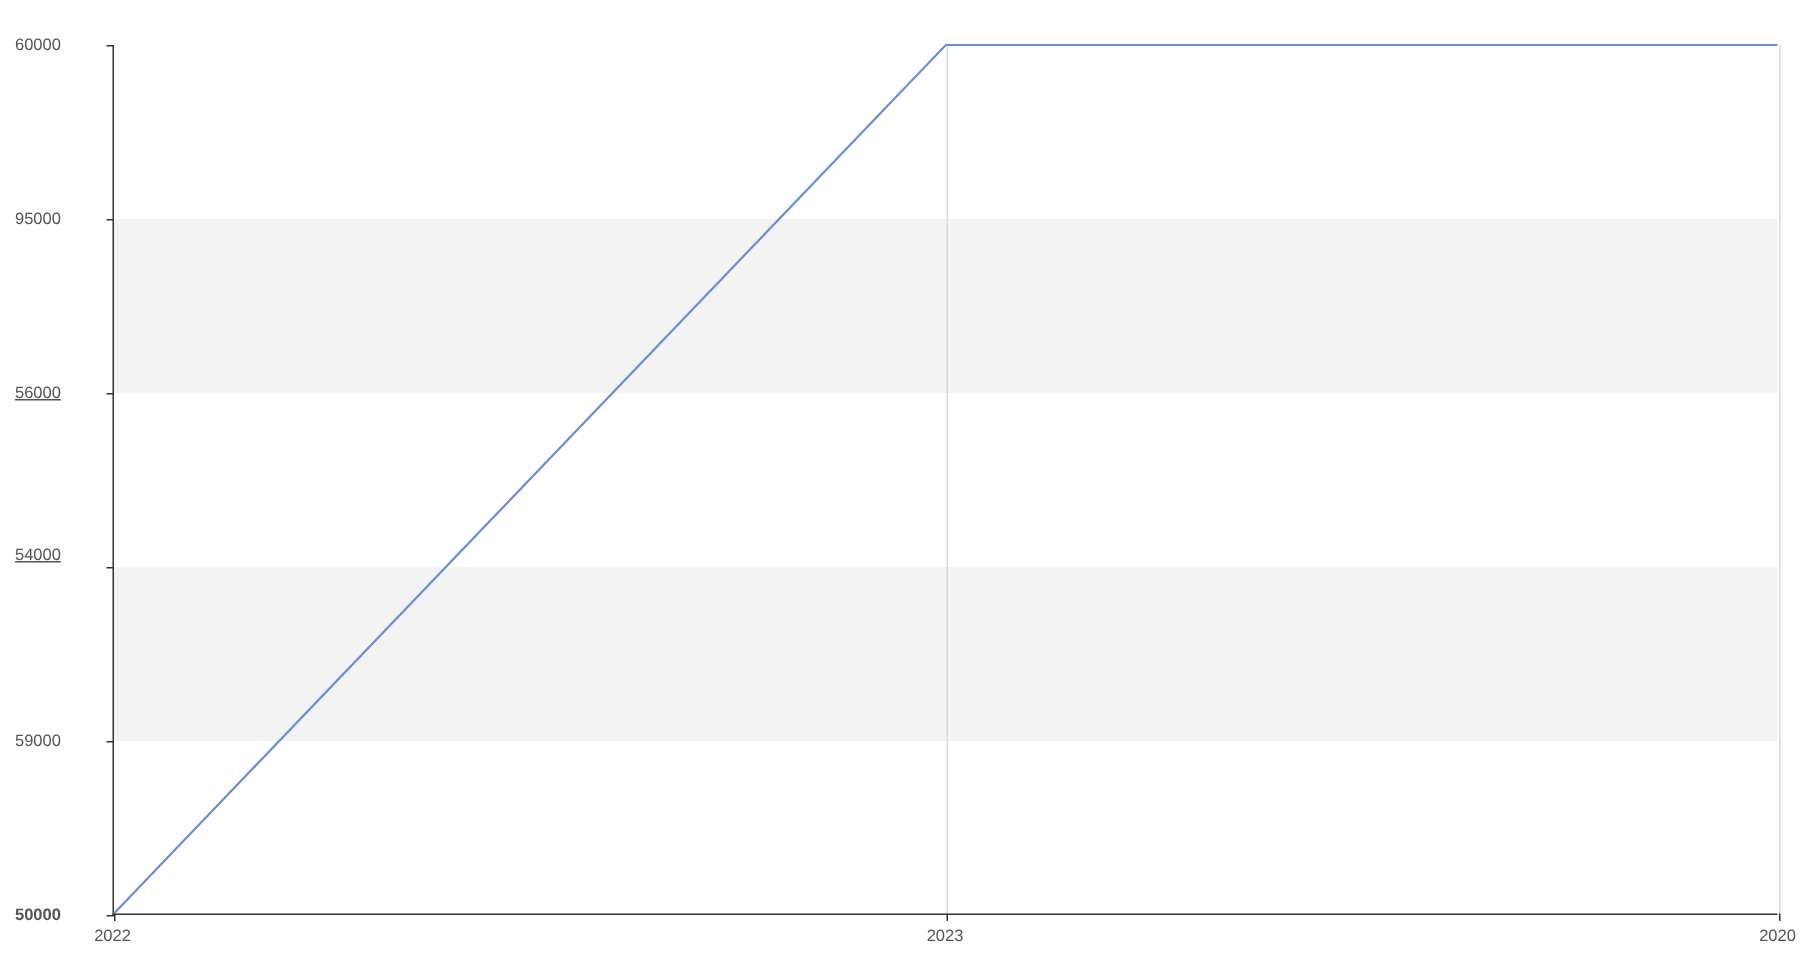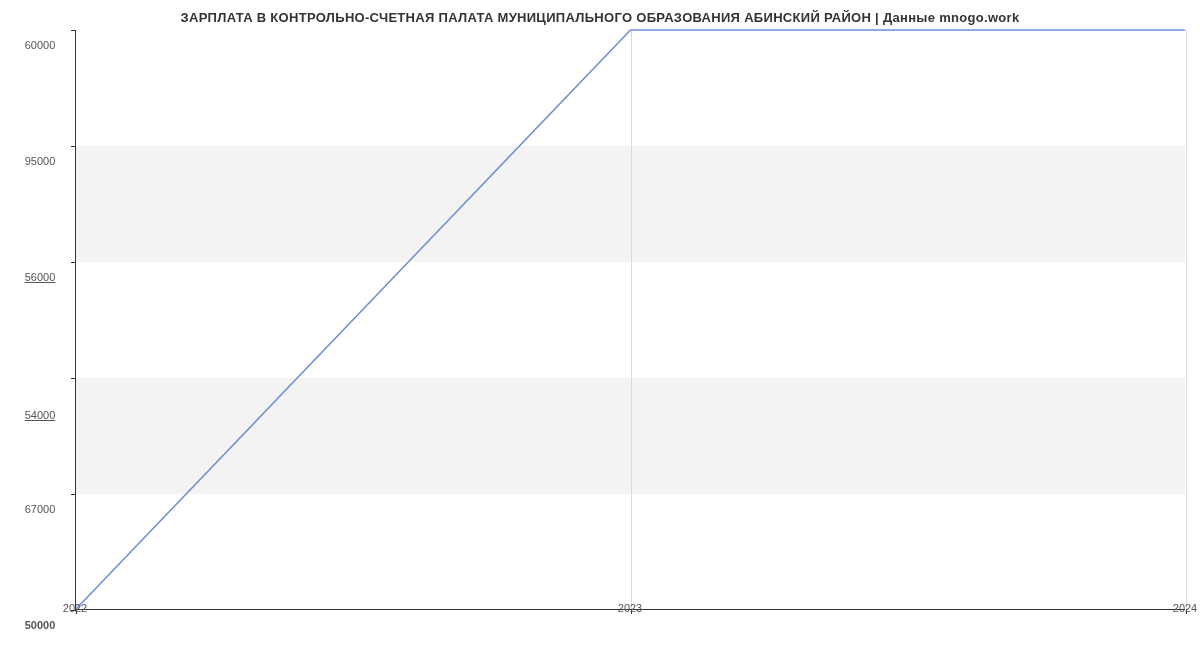--- a/index.html
+++ b/index.html
@@ -44,27 +44,26 @@
       bottom: 0;
       width: 1px;
       background: #d9d9d9;
     }
     .y-tick-label {
       position: absolute;
       right: 1130px;
       font-size: 11px;
       color: #555;
       transform: translateY(-50%);
-      text-align: center;
+      text-align: left;
       width: 60px;
-      margin-top: 15px;
     }
     .x-tick-label {
       position: absolute;
-      bottom: 36px;
+      bottom: 20px;
       font-size: 11px;
       color: #555;
       transform: translateX(-50%);
     }
     .tick-mark-x {
       position: absolute;
       bottom: -5px;
       width: 1px;
       height: 5px;
       background: #333;
@@ -87,21 +86,20 @@
     .data-line {
       fill: none;
       stroke: #6b8fd6;
       stroke-width: 1.5;
     }
   </style>
 </head>
 <body>
 
 <div class="chart-container">
-  <div class="chart-title">ЗАРПЛАТА В КОНТРОЛЬНО-СЧЕТНАЯ ПАЛАТА МУНИЦИПАЛЬНОГО ОБРАЗОВАНИЯ АБИНСКИЙ РАЙОН | Данные mnogo.work</div>
   <div class="plot-area">
       <div class="band" style="top: 116px; height: 116px;"></div>
       <div class="band" style="top: 348px; height: 116px;"></div>
 
     <div class="gridline-v" style="left: 555px;"></div>
       <div class="gridline-v" style="left: 1110px;"></div>
       <svg class="line-svg" viewBox="0 0 1110 580" preserveAspectRatio="none">
       <polyline class="data-line" id="data-polyline" points="0,580 555,0 1110,0"></polyline>
     </svg>
   <div class="tick-mark-x" style="left: 0px;"></div>
@@ -109,20 +107,20 @@
       <div class="tick-mark-x" style="left: 1110px;"></div>
       <div class="tick-mark-y" style="top: 580px;"></div>
       <div class="tick-mark-y" style="top: 464px;"></div>
       <div class="tick-mark-y" style="top: 348px;"></div>
       <div class="tick-mark-y" style="top: 232px;"></div>
       <div class="tick-mark-y" style="top: 116px;"></div>
       <div class="tick-mark-y" style="top: 0px;"></div>
     </div>
 <div class="x-tick-label" style="left: 75px;">2022</div>
     <div class="x-tick-label" style="left: 630px;">2023</div>
-    <div class="x-tick-label" style="left: 1185px;">2024</div>
+    <div class="x-tick-label" style="left: 1185px;">2020</div>
     <div class="y-tick-label" style="top: 610px; font-weight: bold;">50000</div>
-    <div class="y-tick-label" style="top: 494px;">67000</div>
-    <div class="y-tick-label" style="top: 400px; text-decoration: underline;">54000</div>
+    <div class="y-tick-label" style="top: 494px;">59000</div>
+    <div class="y-tick-label" style="top: 370px; text-decoration: underline;">54000</div>
     <div class="y-tick-label" style="top: 262px; text-decoration: underline;">56000</div>
     <div class="y-tick-label" style="top: 146px;">95000</div>
     <div class="y-tick-label" style="top: 30px;">60000</div>
   </div>
 
 </body></html>

